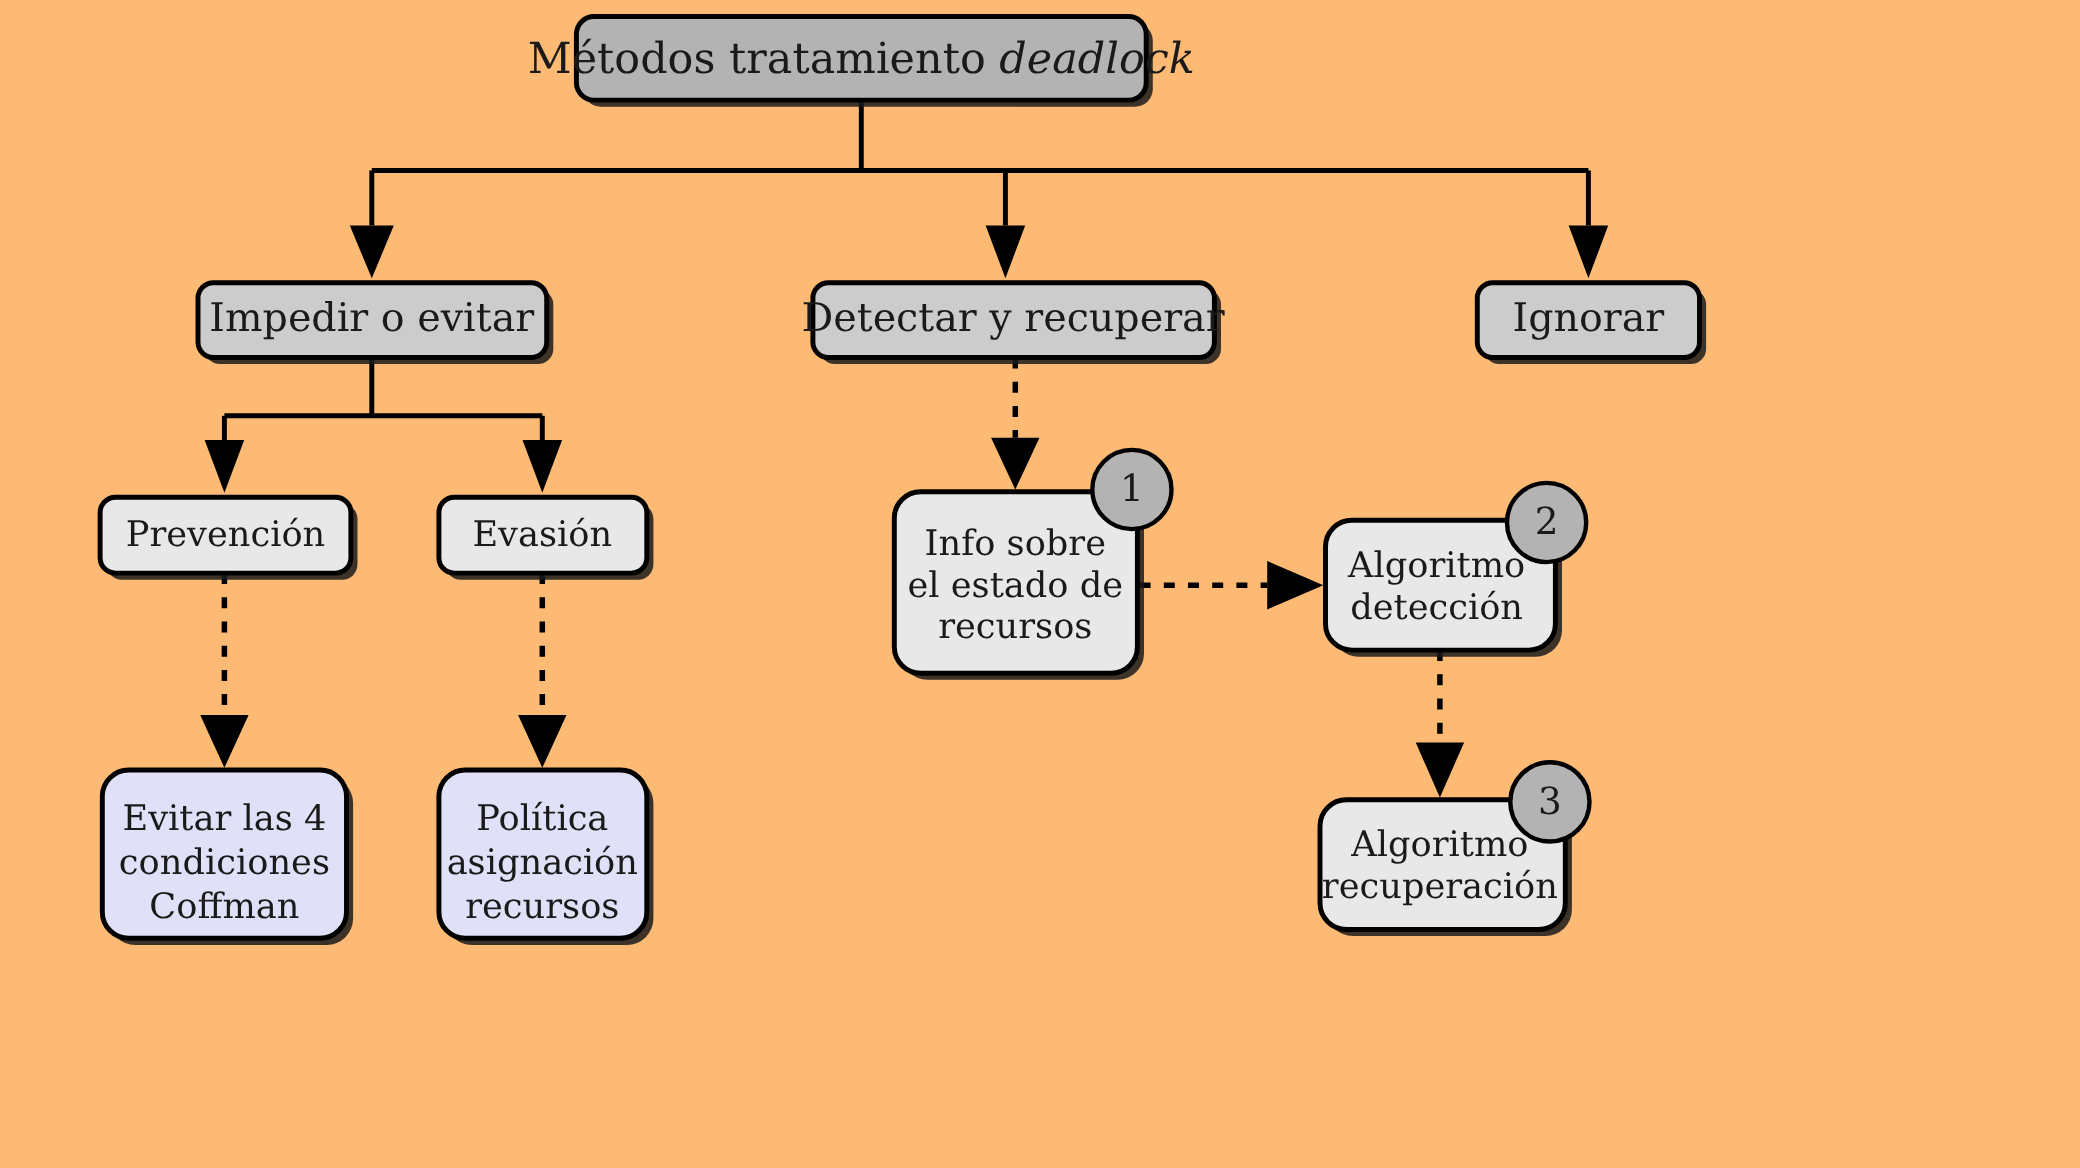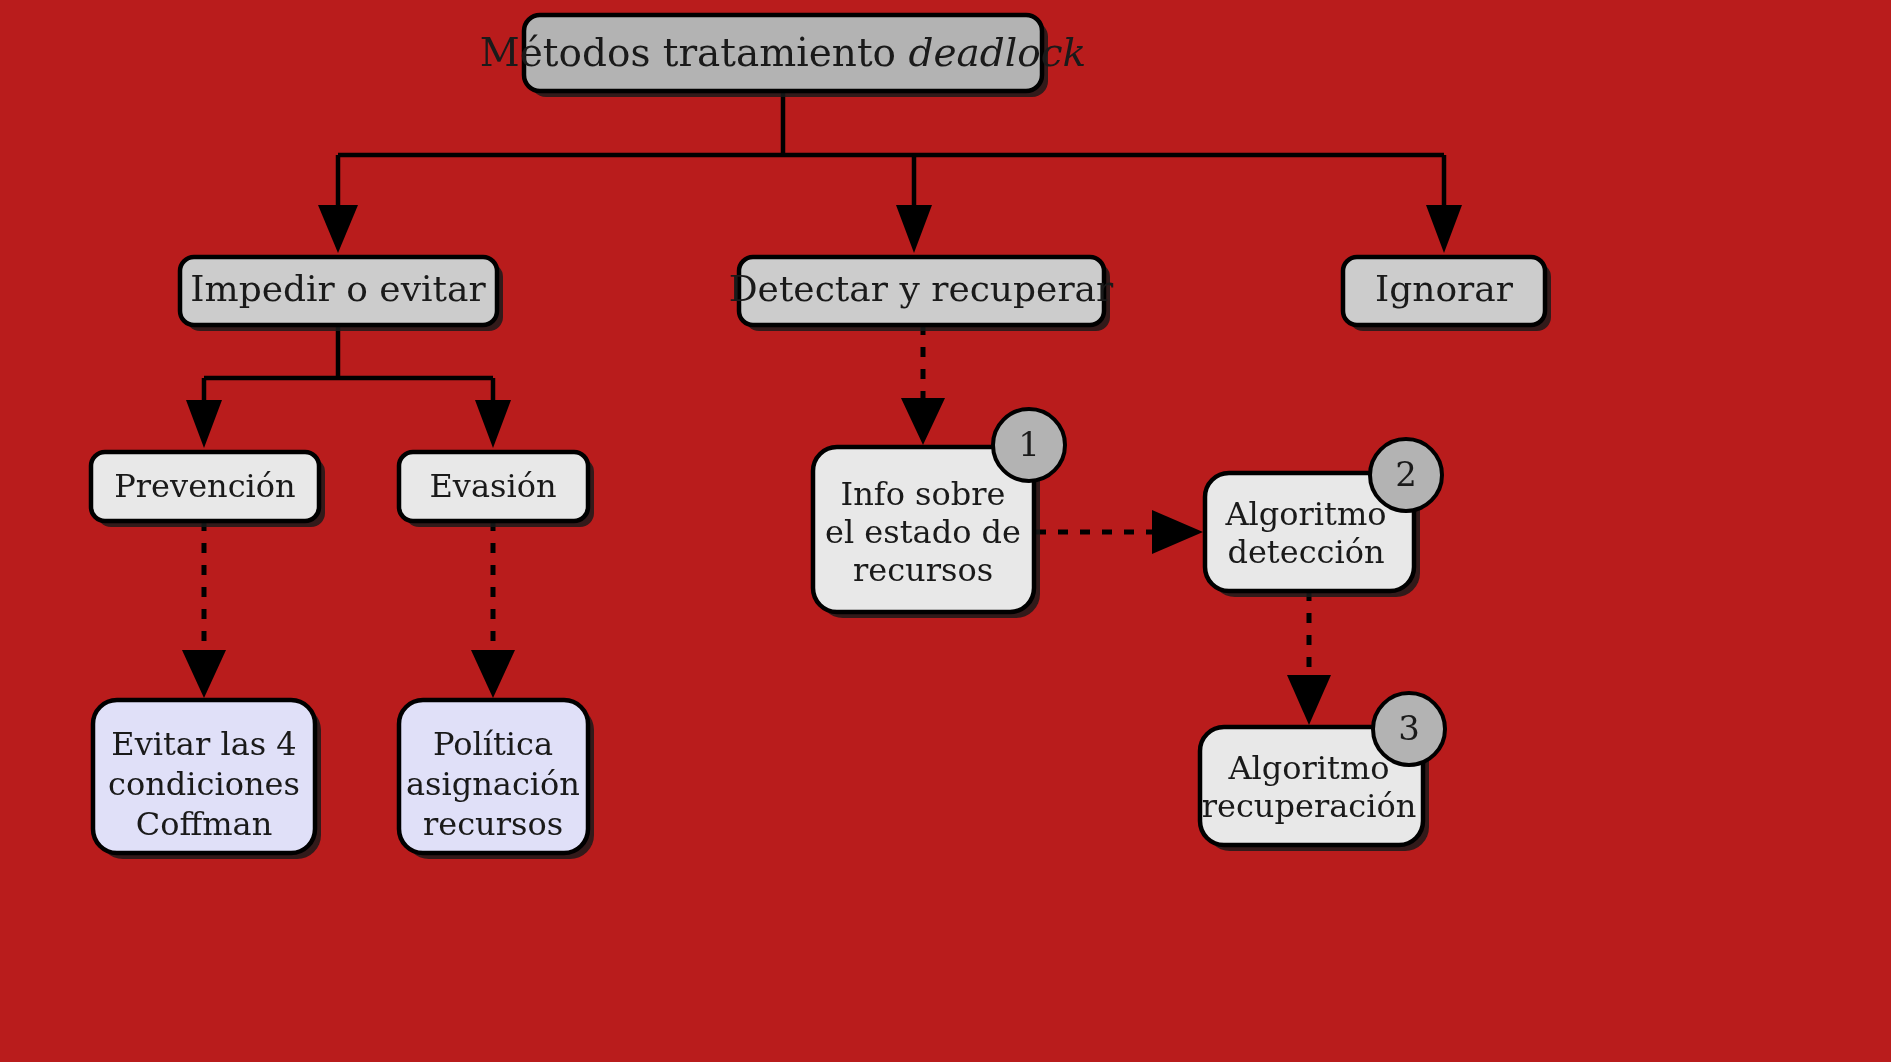--- a/index.html
+++ b/index.html
@@ -10,21 +10,21 @@
   body {
     width: 1891px;
     height: 1062px;
     font-family: "DejaVu Serif", "Liberation Serif", serif;
     overflow: hidden;
   }
   #diagram-root {
     position: relative;
     width: 1891px;
     height: 1062px;
-    background: #b91c1c;
+    background: #fdba74;
   }
   svg.diagram {
     display: block;
     width: 1891px;
     height: 1062px;
   }
   .node-rect {
     stroke: #000000;
     stroke-width: 4.5;
   }

